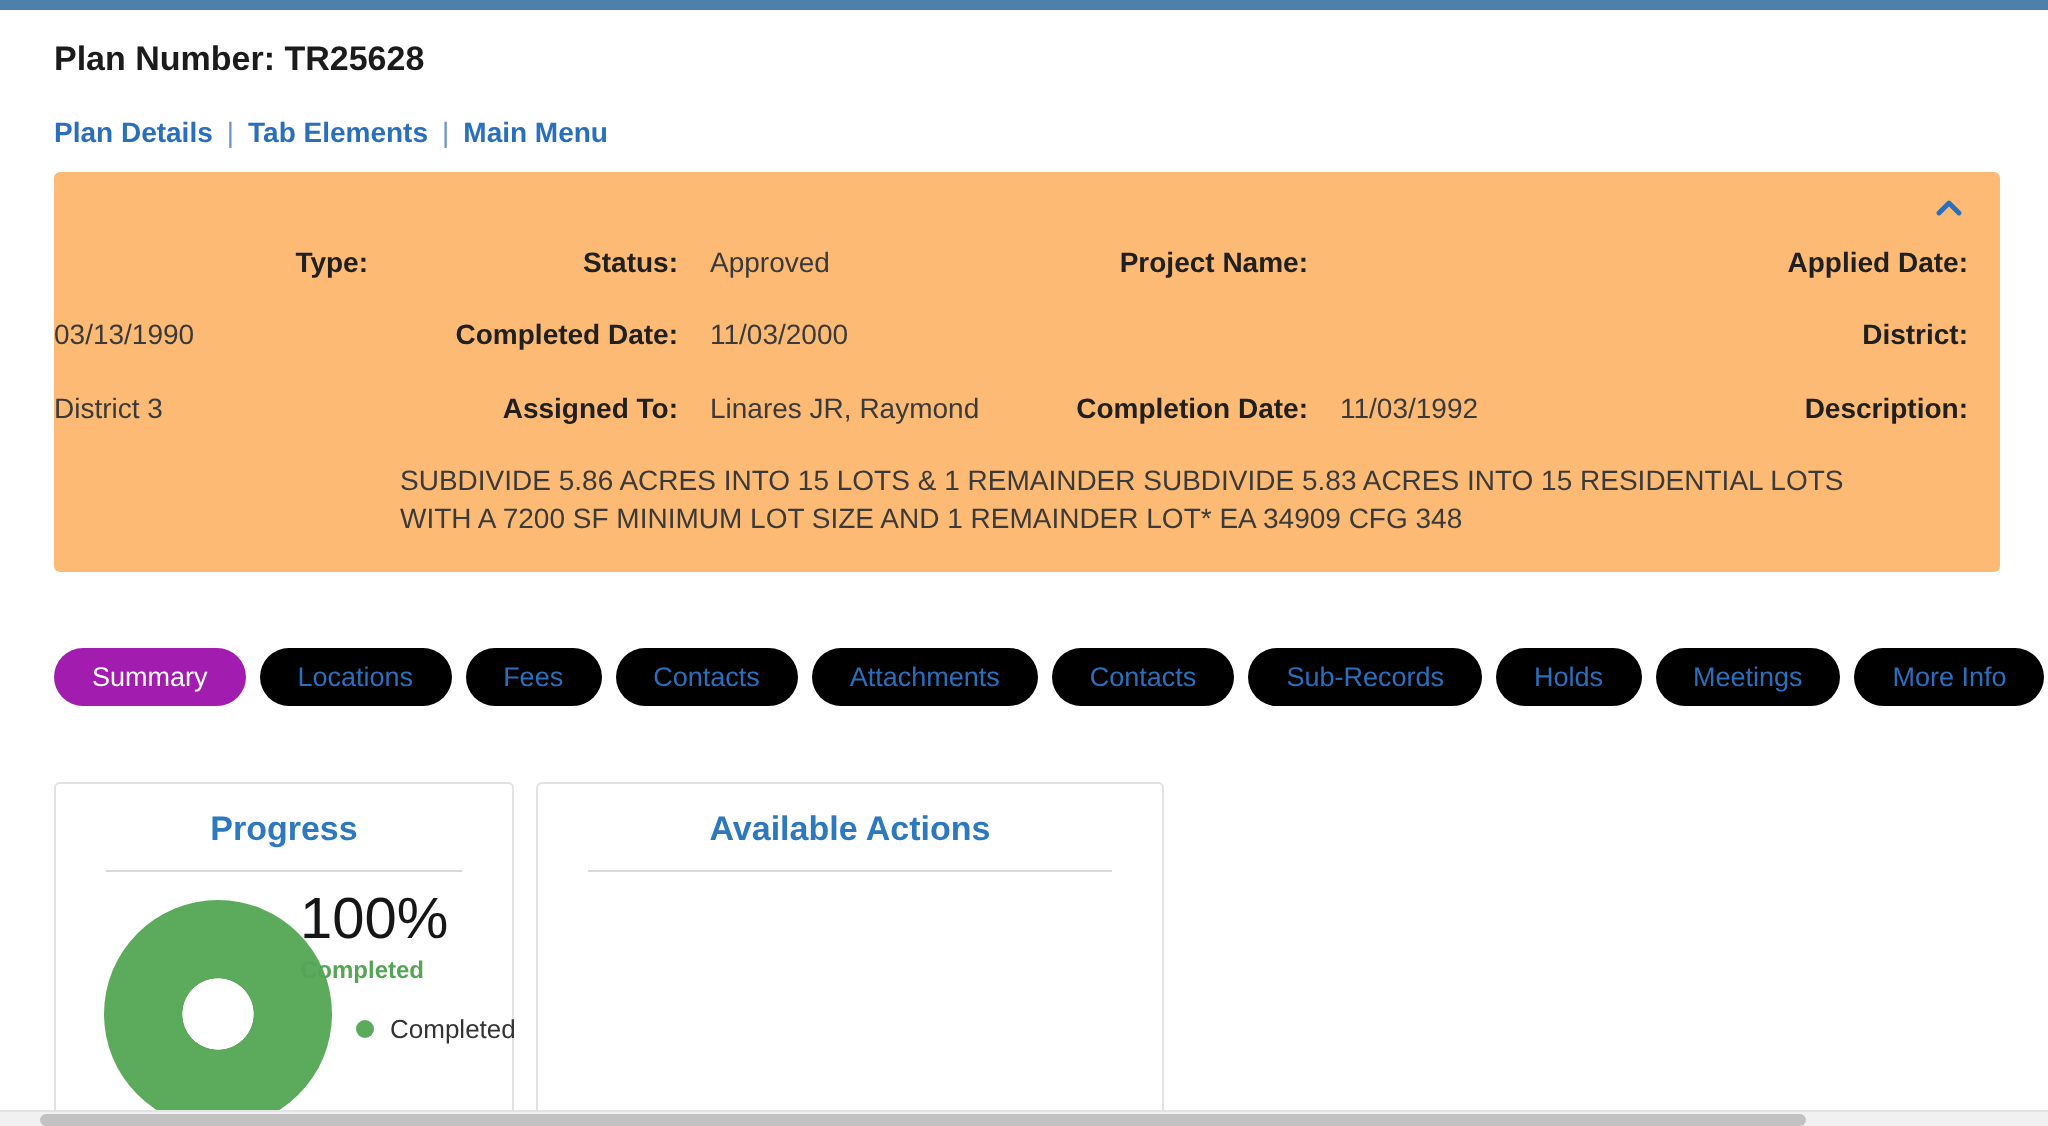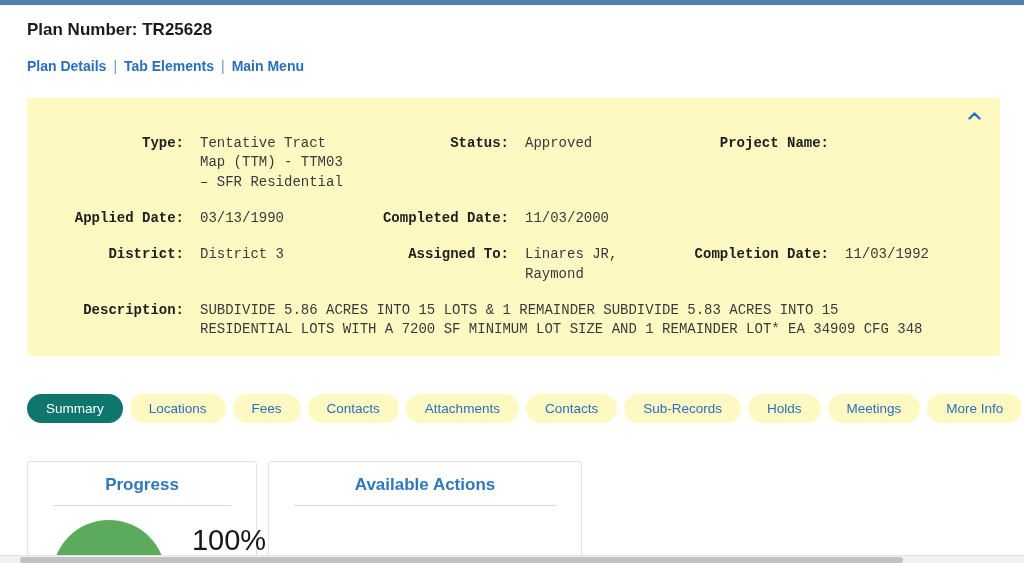--- a/index.html
+++ b/index.html
@@ -14,26 +14,25 @@
   .page-title {
     margin: 15px 24px 0 27px;
     font-size: 17px; font-weight: 700; color: #1b1b1b;
   }
 
   .nav-links { margin: 18px 24px 0 27px; font-size: 14px; }
   .nav-link { color: #2a6fbd; text-decoration: none; cursor: pointer; font-weight: bold; }
   .nav-sep { color: #6d93c4; margin: 0 7px; font-weight: 400; }
 
   .panel {
-    margin: 24px 24px 0 27px;
-    background: #fef9c3;
+    margin: 12px 24px 0 27px;
+    background: #fdba74;
     border-radius: 3px;
     position: relative;
     padding: 36px 0 16px 0;
-    font-family: Liberation Mono, monospace;
   }
   .collapse-btn {
     position: absolute; top: 9px; right: 16px;
     width: 20px; height: 16px; cursor: pointer;
     display: flex; align-items: center; justify-content: center;
     background: transparent; border: none;
   }
   .fields-grid {
     display: grid;
     grid-template-columns: 173px 155px 170px 145px 175px 1fr;
@@ -41,39 +40,39 @@
     font-size: 14px; line-height: 1.38;
     align-items: start;
   }
   .flabel { text-align: right; padding-right: 16px; font-weight: 700; color: #202020; }
   .fvalue { color: #3a3a3a; padding-right: 6px; }
   .desc-value { grid-column: 2 / 7; padding-right: 76px; }
 
   .tabs { margin: 38px 24px 0 27px; display: flex; gap: 7px; }
   .tab {
     padding: 7px 19px; border-radius: 16px;
-    font-size: 13.5px; color: #2a6fbd; background: #fef9c3;
+    font-size: 13.5px; color: #2a6fbd; background: #000000;
     border: none; cursor: pointer; white-space: nowrap;
     font-family: "Liberation Sans", sans-serif;
   }
-  .tab.active { background: #0f766e; color: #ffffff; }
+  .tab.active { background: #a21caf; color: #ffffff; }
 
   .cards { margin: 38px 24px 0 27px; display: flex; gap: 11px; align-items: flex-start; }
   .card { background: #ffffff; border: 1px solid #e2e2e2; border-radius: 3px; height: 200px; }
   .card-progress { width: 230px; position: relative; }
   .card-actions { width: 314px; }
   .card-title { text-align: center; color: #2e78bd; font-weight: 700; font-size: 17px; margin-top: 13px; }
   .card-divider { border-bottom: 1px solid #d9d9d9; margin: 10px 25px 0; }
 
   .donut {
     position: absolute; left: 24px; top: 58px;
     width: 114px; height: 114px; border-radius: 50%;
     background: radial-gradient(circle closest-side, #ffffff 0 31%, #5cab5c 31.5% 100%);
   }
-  .pct-wrap { position: absolute; left: 122px; top: 64px; width: 86px; text-align: center; margin-left: 36px; }
+  .pct-wrap { position: absolute; left: 122px; top: 54px; width: 86px; text-align: left; }
   .pct { font-size: 29px; color: #161616; line-height: 1; }
   .pct-caption { color: #56a456; font-weight: 700; font-size: 12px; margin-top: 3px; }
   .legend-row {
     position: absolute; left: 150px; top: 115px;
     display: flex; align-items: center; gap: 8px;
     font-size: 13px; color: #333333;
   }
   .legend-dot { width: 9px; height: 9px; border-radius: 50%; background: #5cab5c; flex: 0 0 auto; }
 
   .hscrollbar {
@@ -102,21 +101,20 @@
     <span>
       <svg width="13" height="8" viewBox="0 0 13 8">
           <polyline points="1.5,6.5 6.5,1.5 11.5,6.5" fill="none" stroke="#2a6fbd" stroke-width="2.4" stroke-linecap="round" stroke-linejoin="round"></polyline>
         </svg>
     </span>
   </button>
 
   <div class="fields-grid">
 
     <div class="flabel">Type:</div>
-    <div class="fvalue">Tentative Tract Map (TTM) - TTM03 – SFR Residential</div>
     <div class="flabel">Status:</div>
     <div class="fvalue">Approved</div>
     <div class="flabel">Project Name:</div>
     <div class="fvalue"></div>
 
     <div class="flabel">Applied Date:</div>
     <div class="fvalue">03/13/1990</div>
     <div class="flabel">Completed Date:</div>
     <div class="fvalue">11/03/2000</div>
     <div></div>

